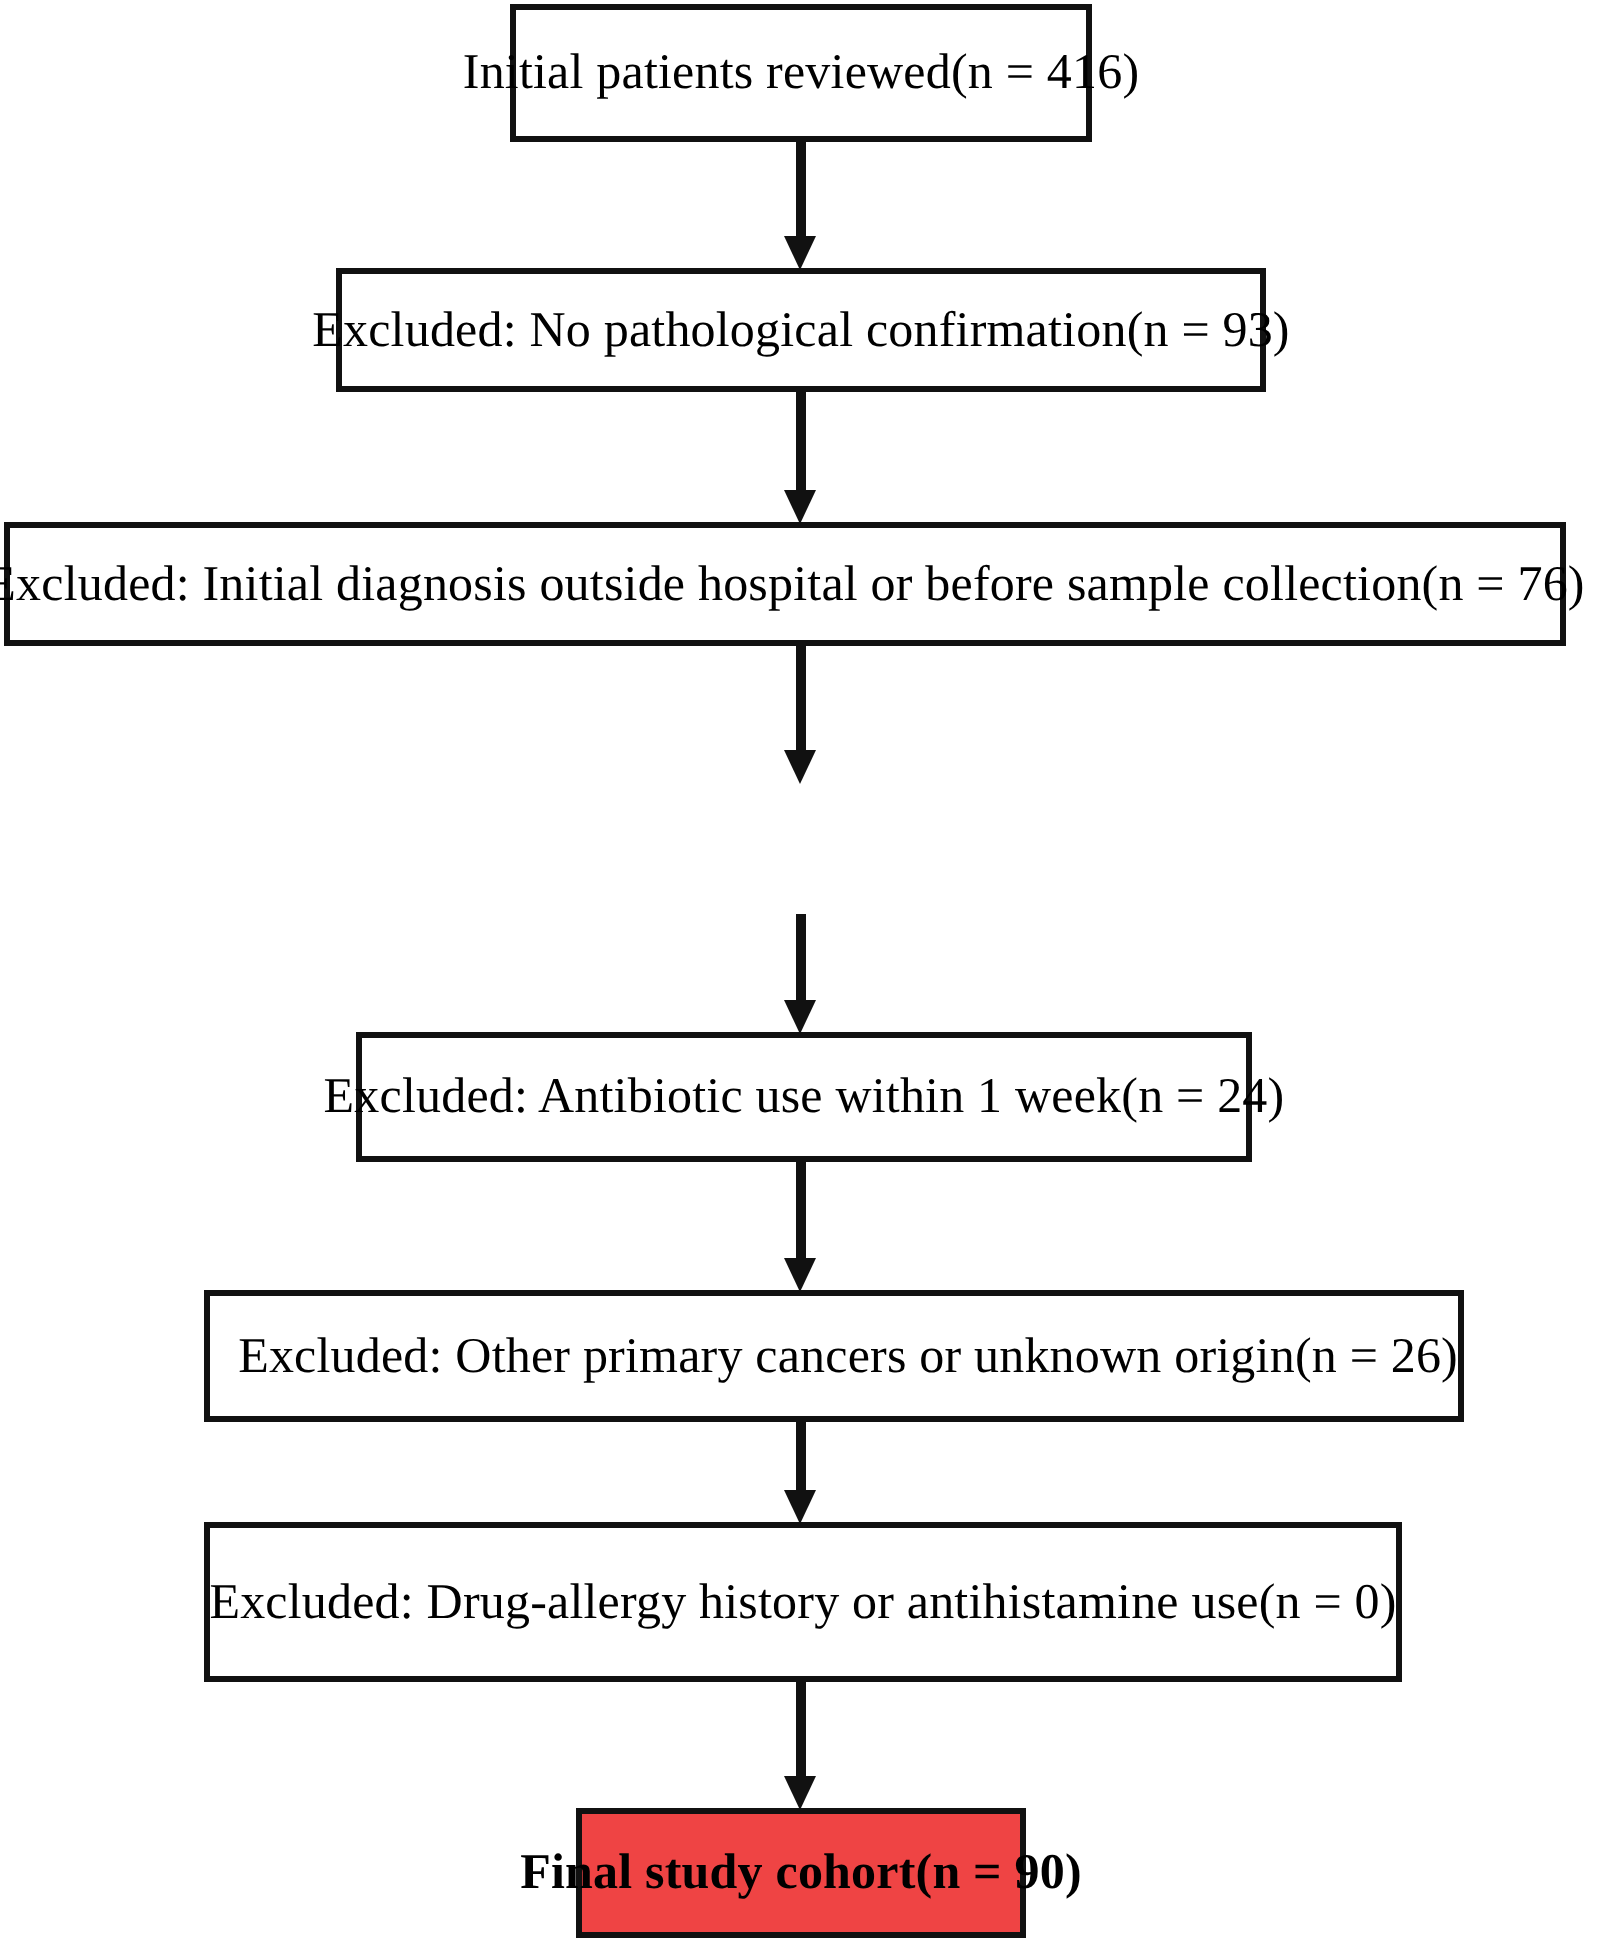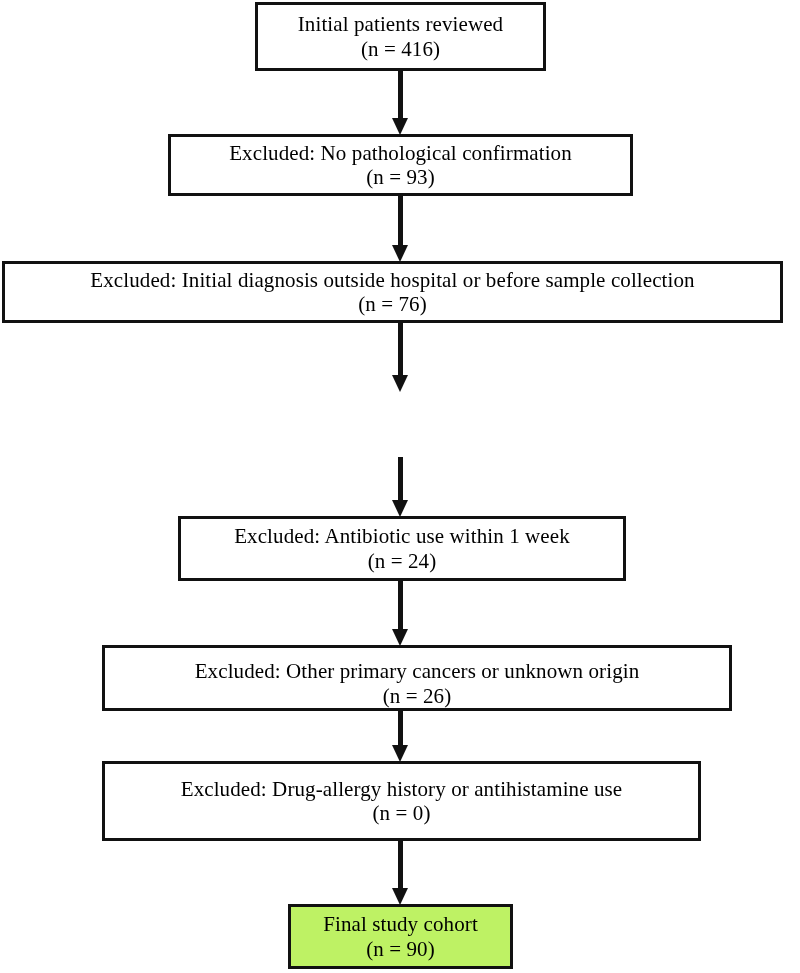--- a/index.html
+++ b/index.html
@@ -22,32 +22,33 @@
     height: 973px;
   }
 
   
   .node {
     position: absolute;
     box-sizing: border-box;
     border: 3px solid #111111;
     background: #ffffff;
     display: flex;
-    flex-direction: column;
+    flex-direction: row;
     align-items: center;
     justify-content: center;
     text-align: center;
     line-height: 1.16;
-    font-size: 21px;
+    font-size: 25px;
     letter-spacing: 0.1px;
     z-index: 2;
   }
   .node.shaded {
-    background: #bef264;
+    background: #ef4444;
     border-width: 3px;
+    font-weight: bold;
   }
   .node .node-label {
     display: block;
     white-space: nowrap;
   }
   .node .node-count {
     display: block;
     white-space: nowrap;
   }
 

